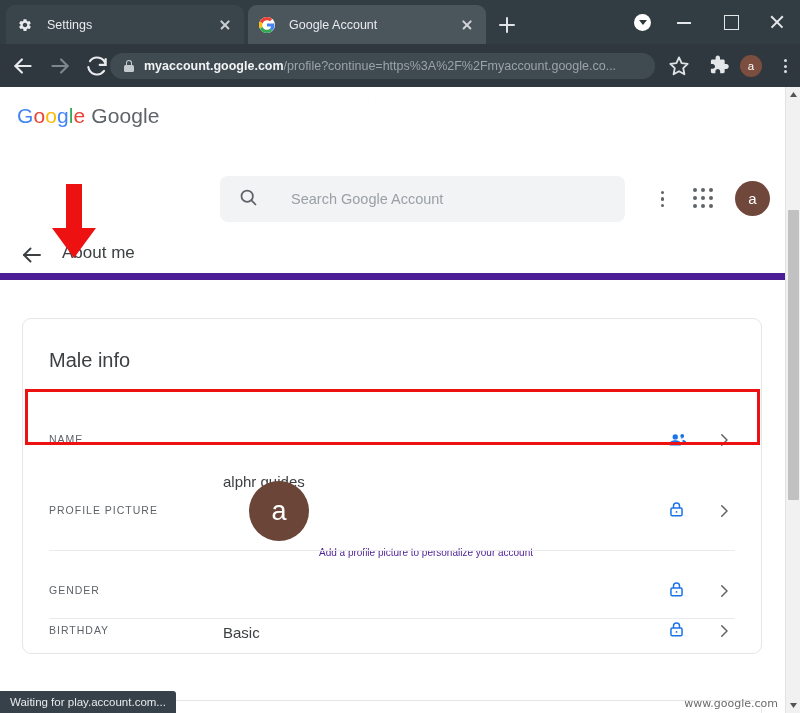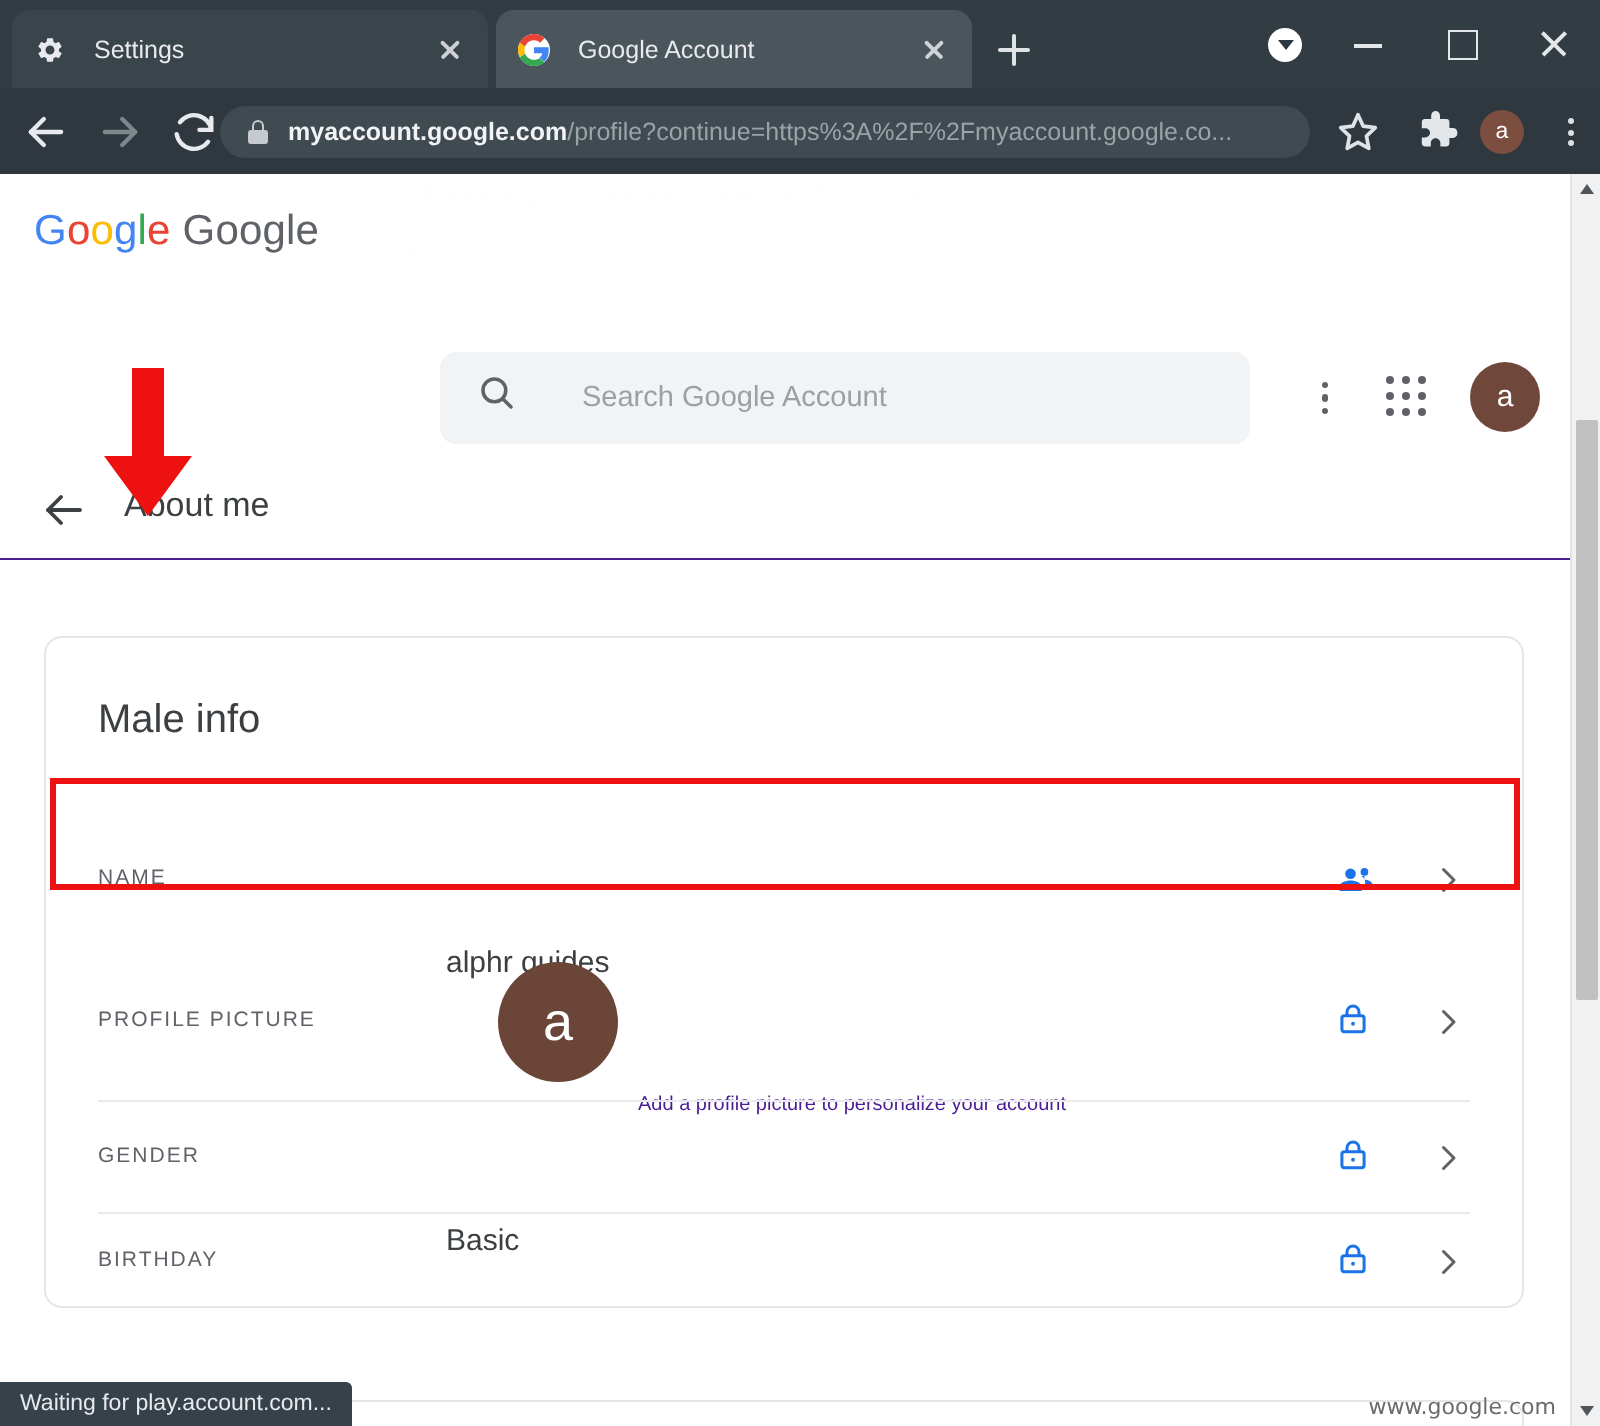--- a/index.html
+++ b/index.html
@@ -222,21 +222,21 @@
     width: 35px; height: 35px; border-radius: 50%;
     background: #70483b; color: #fff;
     font-size: 15px; line-height: 35px; text-align: center;
   }
 
   
   .subheader {
     position: absolute; top: 145px; left: 0;
     width: 785px; height: 48px;
     background: rgba(255,255,255,.93);
-    border-bottom: 1px solid #4c1d95;
+    border-bottom: 7px solid #4c1d95;
   }
   .back-arrow { position: absolute; left: 20px; top: 11px; width: 24px; height: 24px; }
   .about-title {
     position: absolute; left: 62px; top: 11px;
     font-size: 17px; color: #3c4043;
   }
 
   
   .content {
     position: absolute; top: 193px; left: 0;
@@ -507,21 +507,21 @@
             </svg>
           </span>
           <span class="row-chev" style="top:31px;">
             <svg viewBox="0 0 24 24" width="18" height="18" fill="none" stroke="#5f6368" stroke-width="2" stroke-linecap="round" stroke-linejoin="round">
               <polyline points="9 5 16 12 9 19"></polyline>
             </svg>
           </span>
           <span class="divider" style="top:79px;"></span>
         </div>
 
-        <div class="row" style="top:232px; height:56px;">
+        <div class="row" style="top:244px; height:56px;">
           <span class="row-label" style="top:21px;">GENDER</span>
           <span class="row-value" style="top:16px;">Basic</span>
           <span class="row-icon" style="top:17px;">
             <svg viewBox="0 0 24 24" width="19" height="19" fill="none" stroke="#1a73e8" stroke-width="1.9">
               <rect x="5" y="10" width="14" height="10" rx="1.6"></rect>
               <path d="M8.2 10V7.6a3.8 3.8 0 0 1 7.6 0V10"></path>
               <circle cx="12" cy="15" r="1.2" fill="#1a73e8" stroke="none"></circle>
             </svg>
           </span>
           <span class="row-chev" style="top:19px;">

